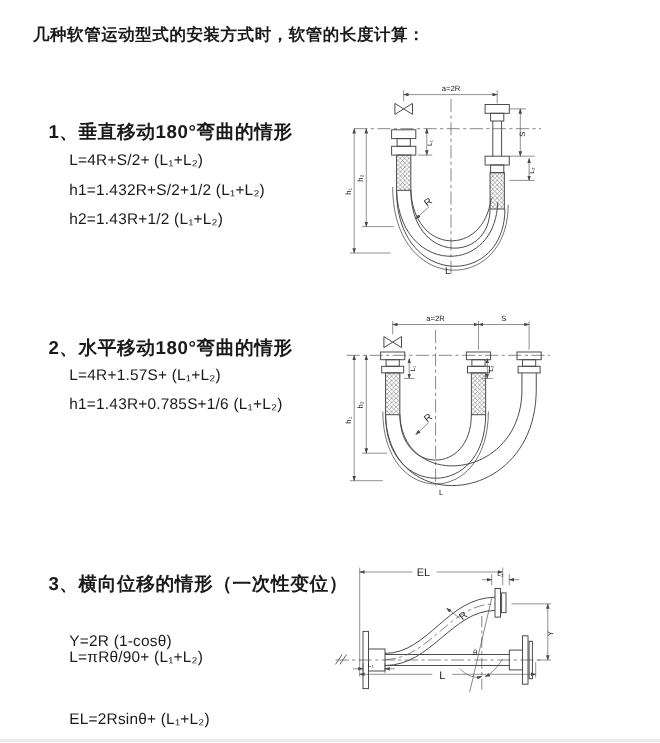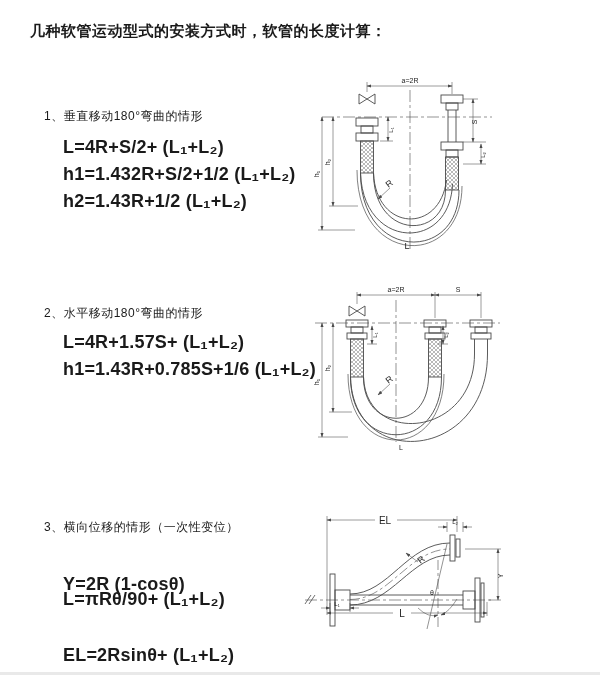--- a/index.html
+++ b/index.html
@@ -1,20 +1,20 @@
 <!DOCTYPE html>
 <html><head>
 <meta charset="utf-8">
 <style>
   html,body{margin:0;padding:0;background:#ffffff;}
   body{font-family:"Liberation Sans","DejaVu Sans",sans-serif;color:#1a1a1a;}
   .page{position:relative;width:600px;height:675px;background:#ffffff;overflow:hidden;}
   .page-title{position:absolute;left:30px;top:22px;font-size:15px;font-weight:700;letter-spacing:0.5px;}
-  .sec-heading{position:absolute;font-size:12px;font-weight:400;letter-spacing:0.5px;}
-  .formula{position:absolute;font-size:18px;font-weight:700;letter-spacing:0.2px;}
+  .sec-heading{position:absolute;font-size:17px;font-weight:700;letter-spacing:0.5px;}
+  .formula{position:absolute;font-size:14px;font-weight:400;letter-spacing:0.2px;}
   .diagram{position:absolute;}
   svg text{font-family:"Liberation Sans","DejaVu Sans",sans-serif;fill:#222;}
   .dimtext{font-size:7px;}
   .dimtext-sm{font-size:6px;}
   .biglabel{font-size:10px;}
   .rlabel{font-size:9px;}
   .bottom-strip{position:absolute;left:0;bottom:0;width:600px;height:3px;background:#e9e9e9;}
 </style>
 </head>
 <body>

